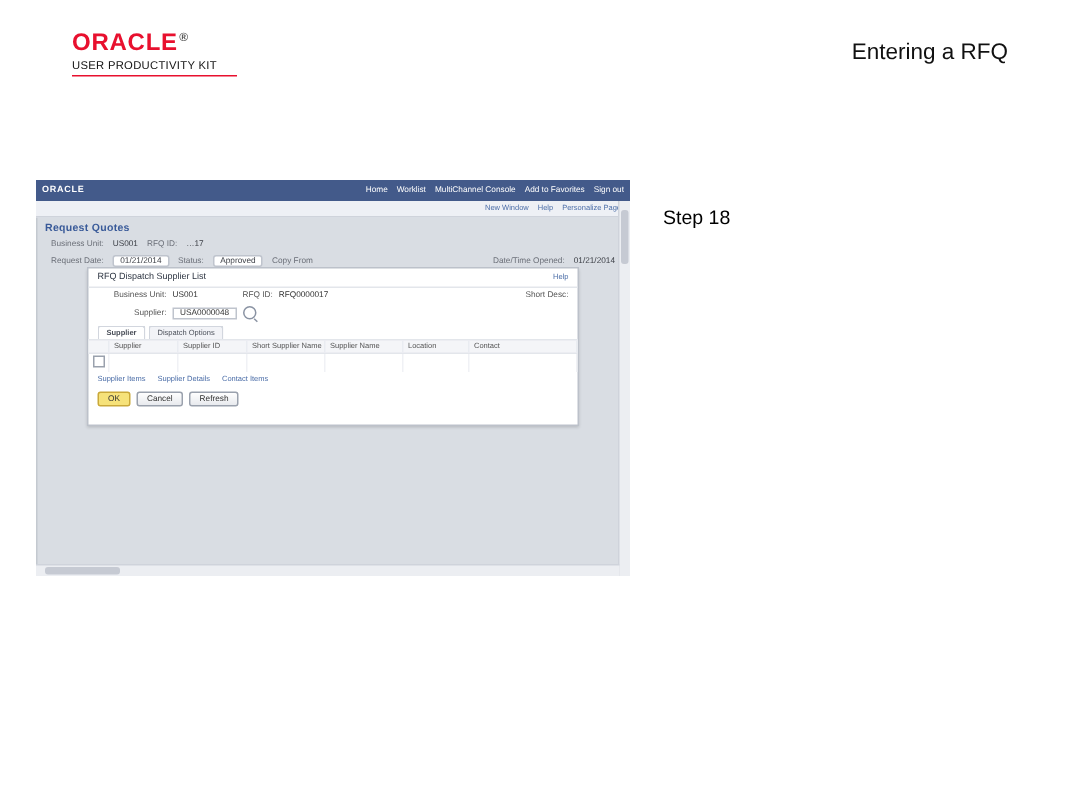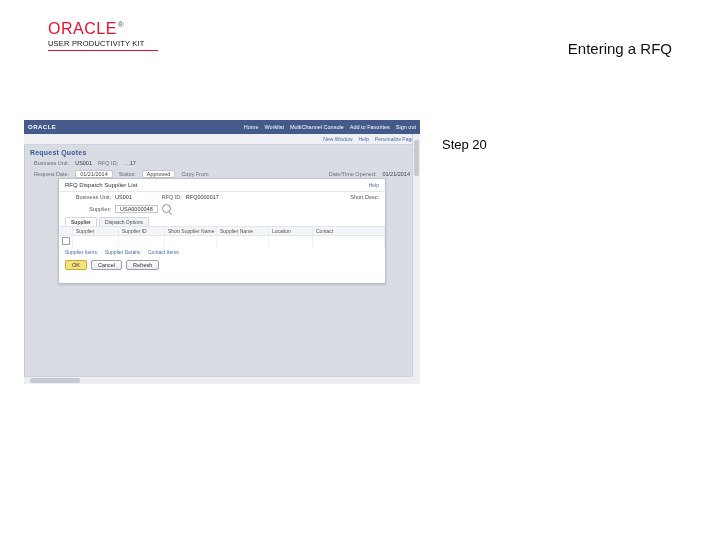--- a/index.html
+++ b/index.html
@@ -24,21 +24,21 @@
     right: 48px;
     height: 40px;
   }
   .logo-block {
     position: absolute;
     left: 0;
     top: 0;
   }
   .oracle-logo {
     font-family: Arial, sans-serif;
-    font-weight: normal;
+    font-weight: bold;
     font-size: 16px;
     letter-spacing: 0.5px;
     color: #e8102e;
   }
   .oracle-logo .tm {
     font-size: 8px;
     vertical-align: top;
     color: #555;
     margin-left: 1px;
   }
@@ -51,21 +51,21 @@
   }
   .logo-rule {
     width: 110px;
     height: 0;
     border-top: 1.5px solid #e8102e;
     margin-top: 2px;
   }
   .doc-title {
     position: absolute;
     right: 0;
-    top: 20px;
+    top: 6px;
     font-size: 15px;
     color: #111;
   }
 
   
   .right-panel {
     position: absolute;
     right: 48px;
     top: 136px;
     width: 230px;
@@ -233,21 +233,21 @@
       <div class="oracle-logo">
         <span>ORACLE</span><span class="tm">®</span>
       </div>
       <div class="upk-line">USER PRODUCTIVITY KIT</div>
       <div class="logo-rule"></div>
     </div>
     <div class="doc-title">Entering a RFQ</div>
   </div>
 
   <div class="right-panel">
-    <div class="step-heading">Step 20</div>
+    <div class="step-heading">Step 18</div>
   </div>
 
   <div class="shot">
     <div class="topbar">
       <span class="brand">ORACLE</span>
       <div class="nav">
         <span>Home</span>
         <span>Worklist</span>
         <span>MultiChannel Console</span>
         <span>Add to Favorites</span>

